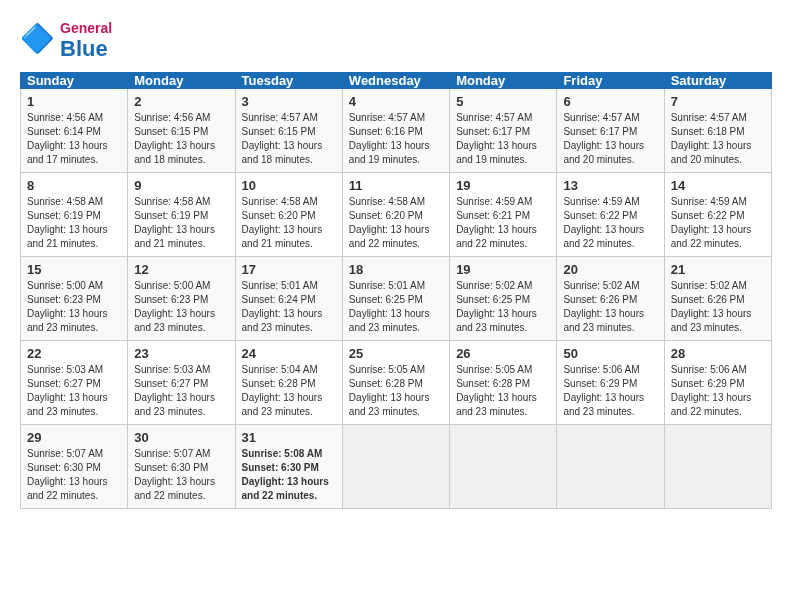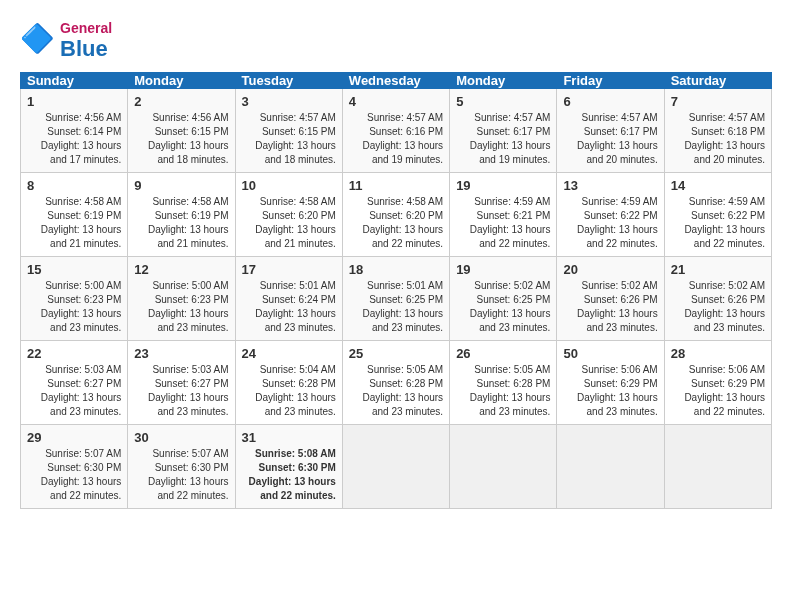--- a/index.html
+++ b/index.html
@@ -64,21 +64,20 @@
     .day-num {
       font-size: 13px;
       font-weight: bold;
       display: block;
       margin-bottom: 2px;
     }
     .day-info {
       font-size: 10px;
       line-height: 1.4;
       color: #333;
-      text-align: right;
     }
     .empty-cell {
       background: #f0f0f0 !important;
     }
   </style>
 </head>
 <body>
 
 <div class="header">
   <div class="logo">

